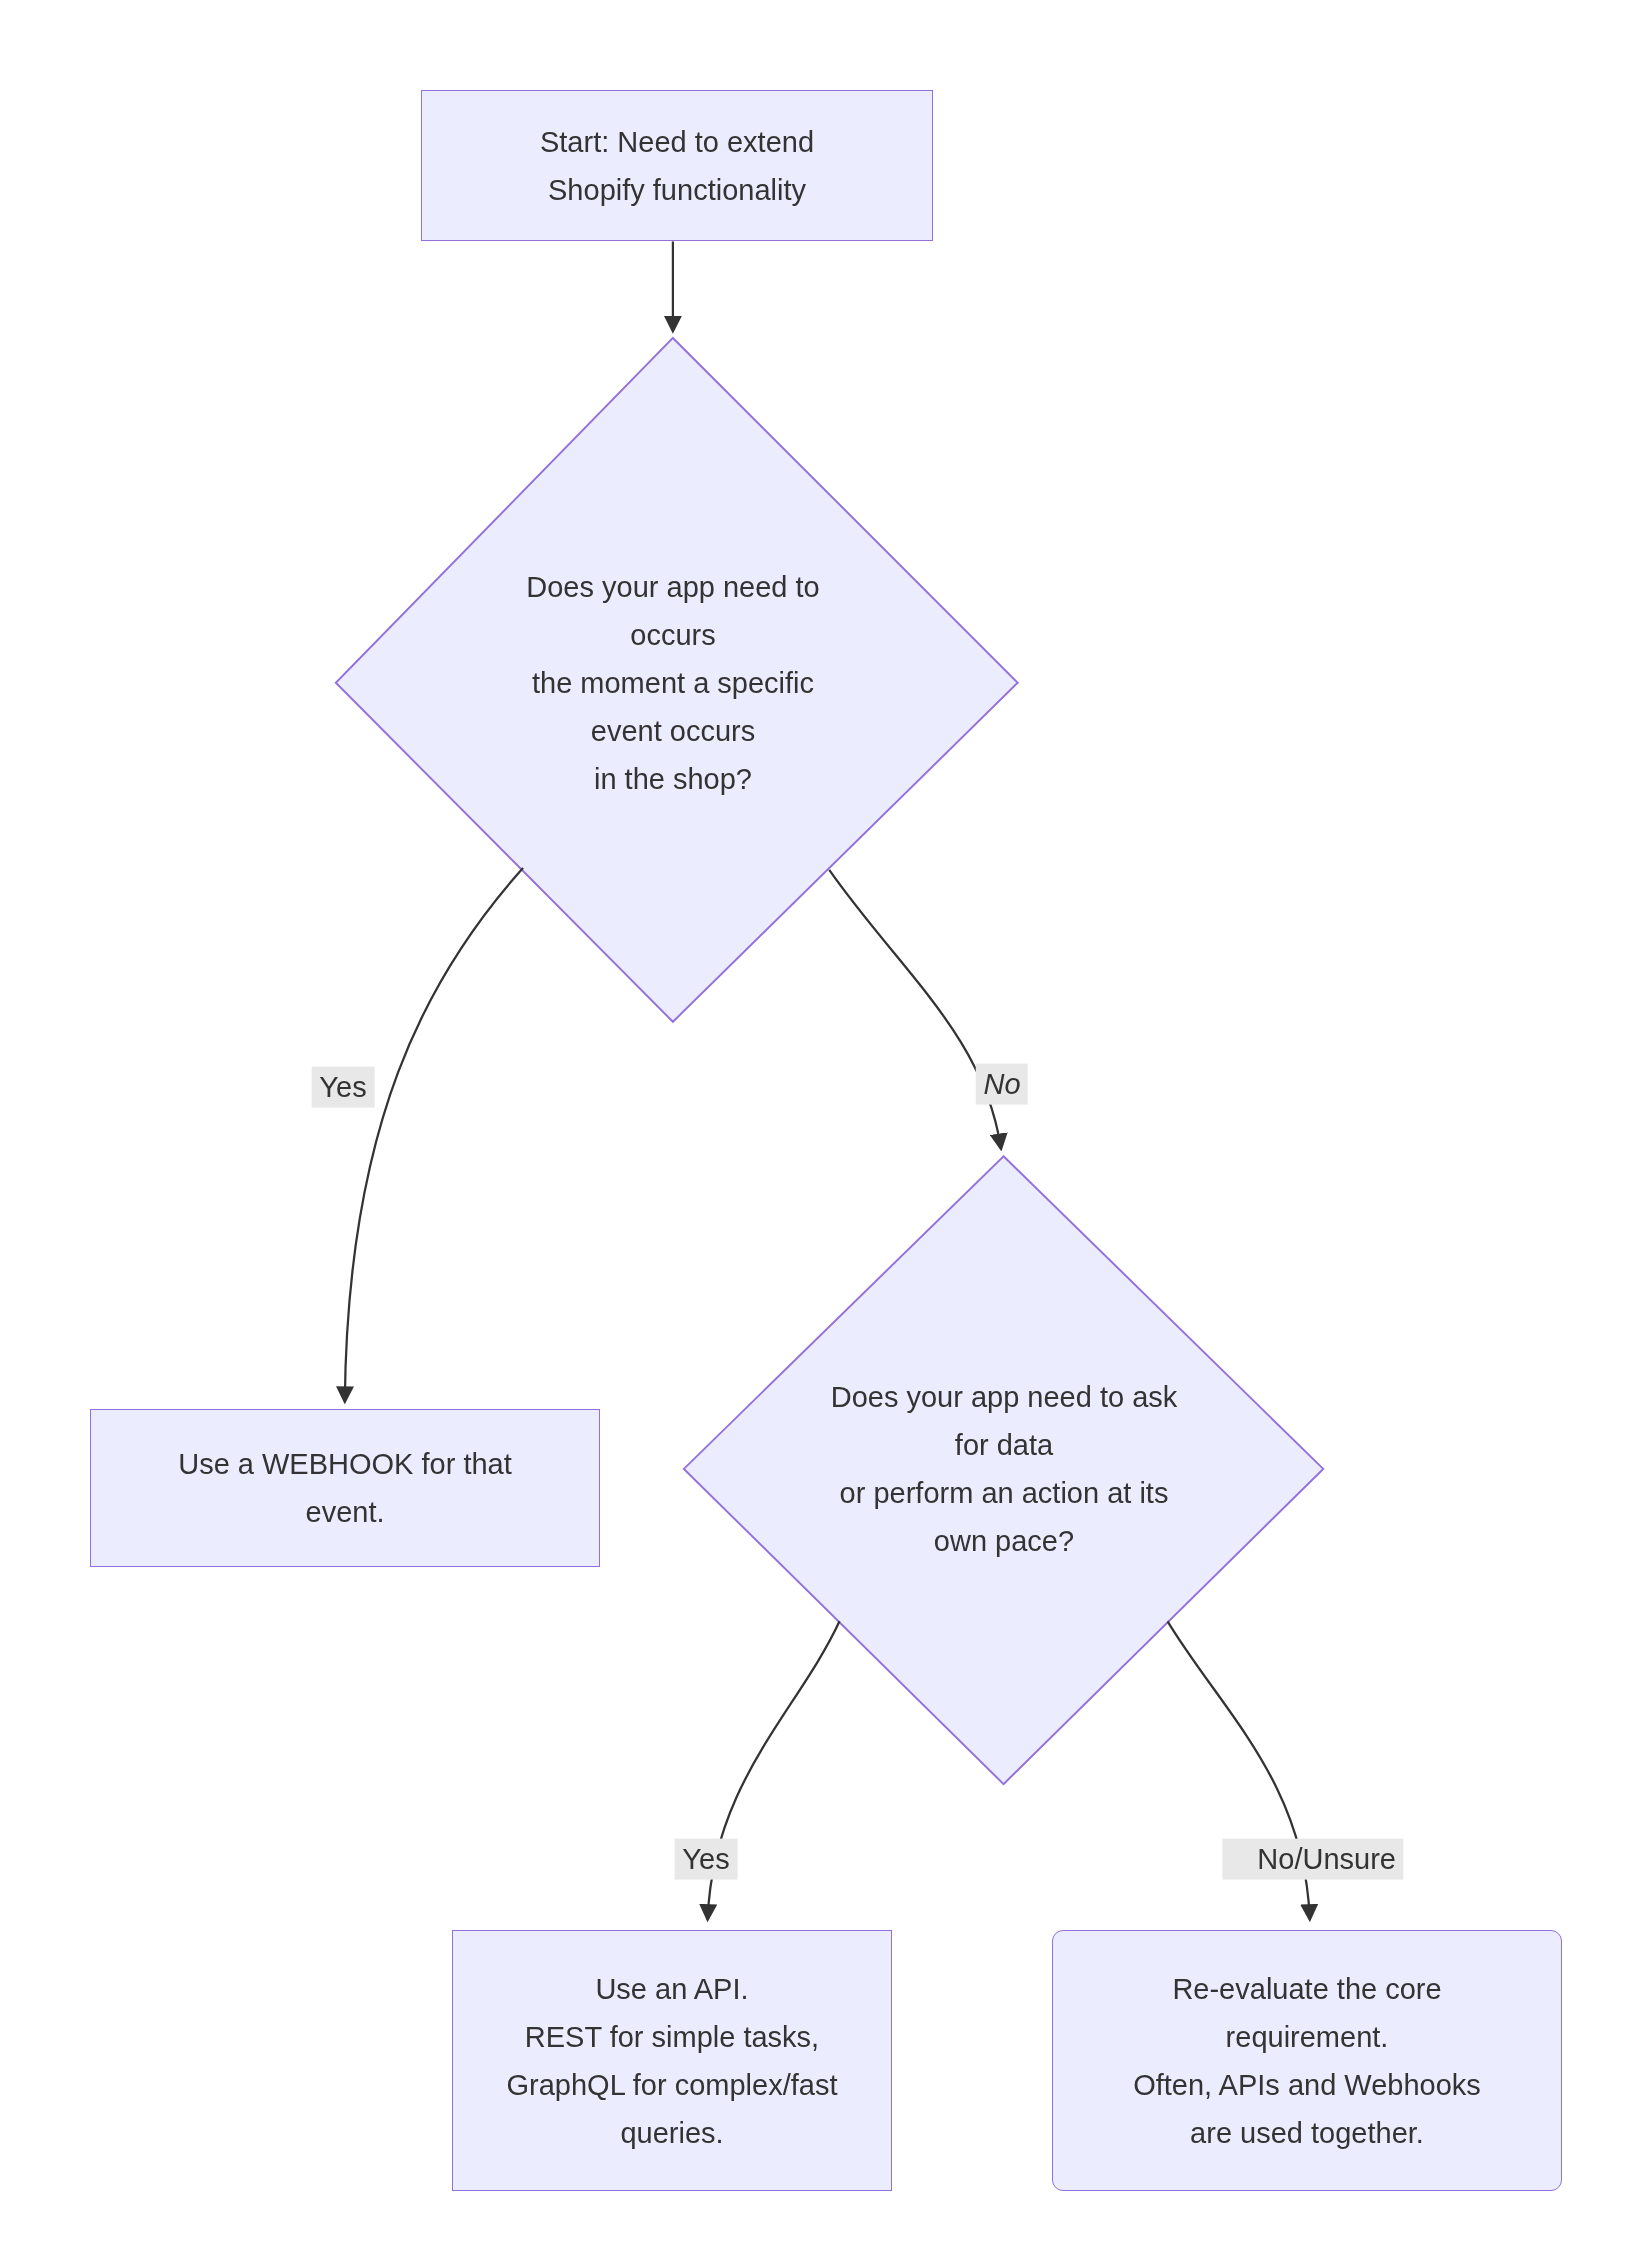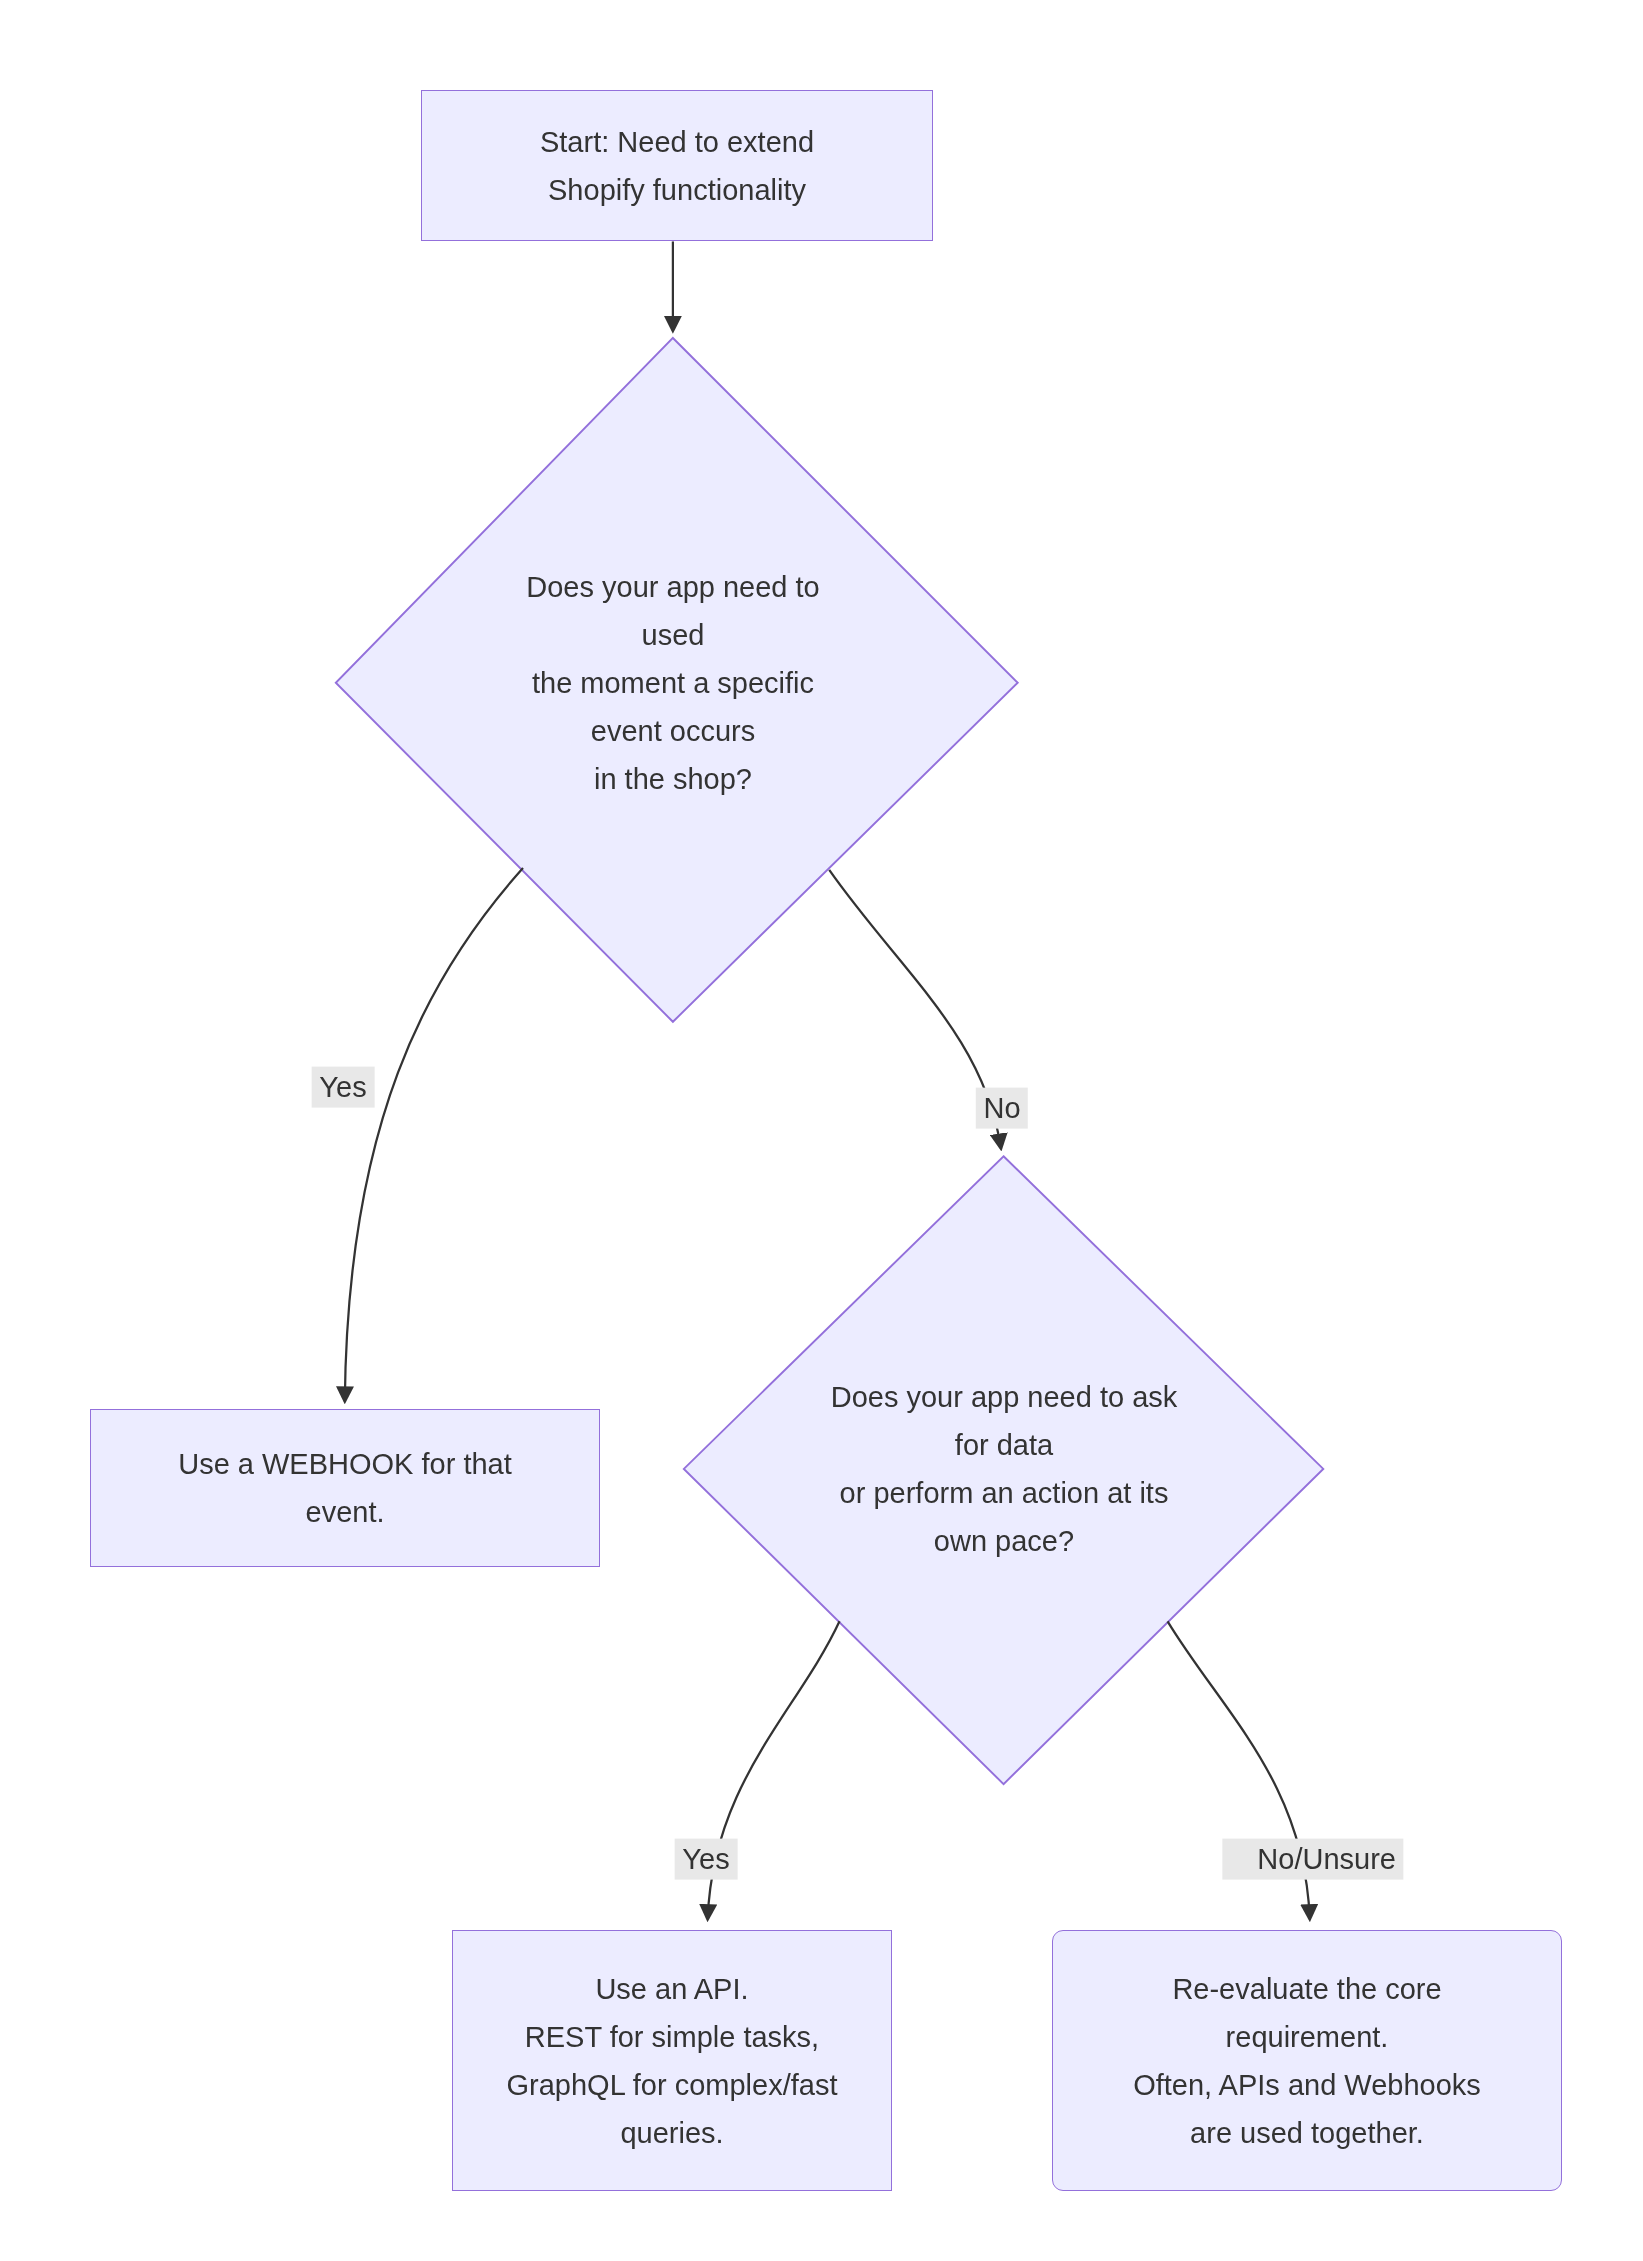--- a/index.html
+++ b/index.html
@@ -95,35 +95,35 @@
 
   <div class="node-rect" style="left:1052px;top:1930px;width:510px;height:261px;border-radius:11px;">
     <div class="line">Re-evaluate the core</div>
     <div class="line">requirement.</div>
     <div class="line">Often, APIs and Webhooks</div>
     <div class="line">are used together.</div>
   </div>
 
   <div class="diamond-text" style="left:673px;top:683px;">
     <div class="line">Does your app need to</div>
-    <div class="line">used</div>
+    <div class="line">occurs</div>
     <div class="line">the moment a specific</div>
     <div class="line">event occurs</div>
     <div class="line">in the shop?</div>
   </div>
 
   <div class="diamond-text" style="left:1004px;top:1469px;">
     <div class="line">Does your app need to ask</div>
     <div class="line">for data</div>
     <div class="line">or perform an action at its</div>
     <div class="line">own pace?</div>
   </div>
 
   <div class="edge-label" style="left:343px;top:1087px;">Yes</div>
 
-  <div class="edge-label" style="left:1002px;top:1108px;">No</div>
+  <div class="edge-label" style="left:1002px;top:1084px;font-style:italic;">No</div>
 
   <div class="edge-label" style="left:706px;top:1859px;">Yes</div>
 
   <div class="edge-label" style="left:1313px;top:1859px;padding-left:35px;">No/Unsure</div>
 
 </div>
 
 
 </body></html>

